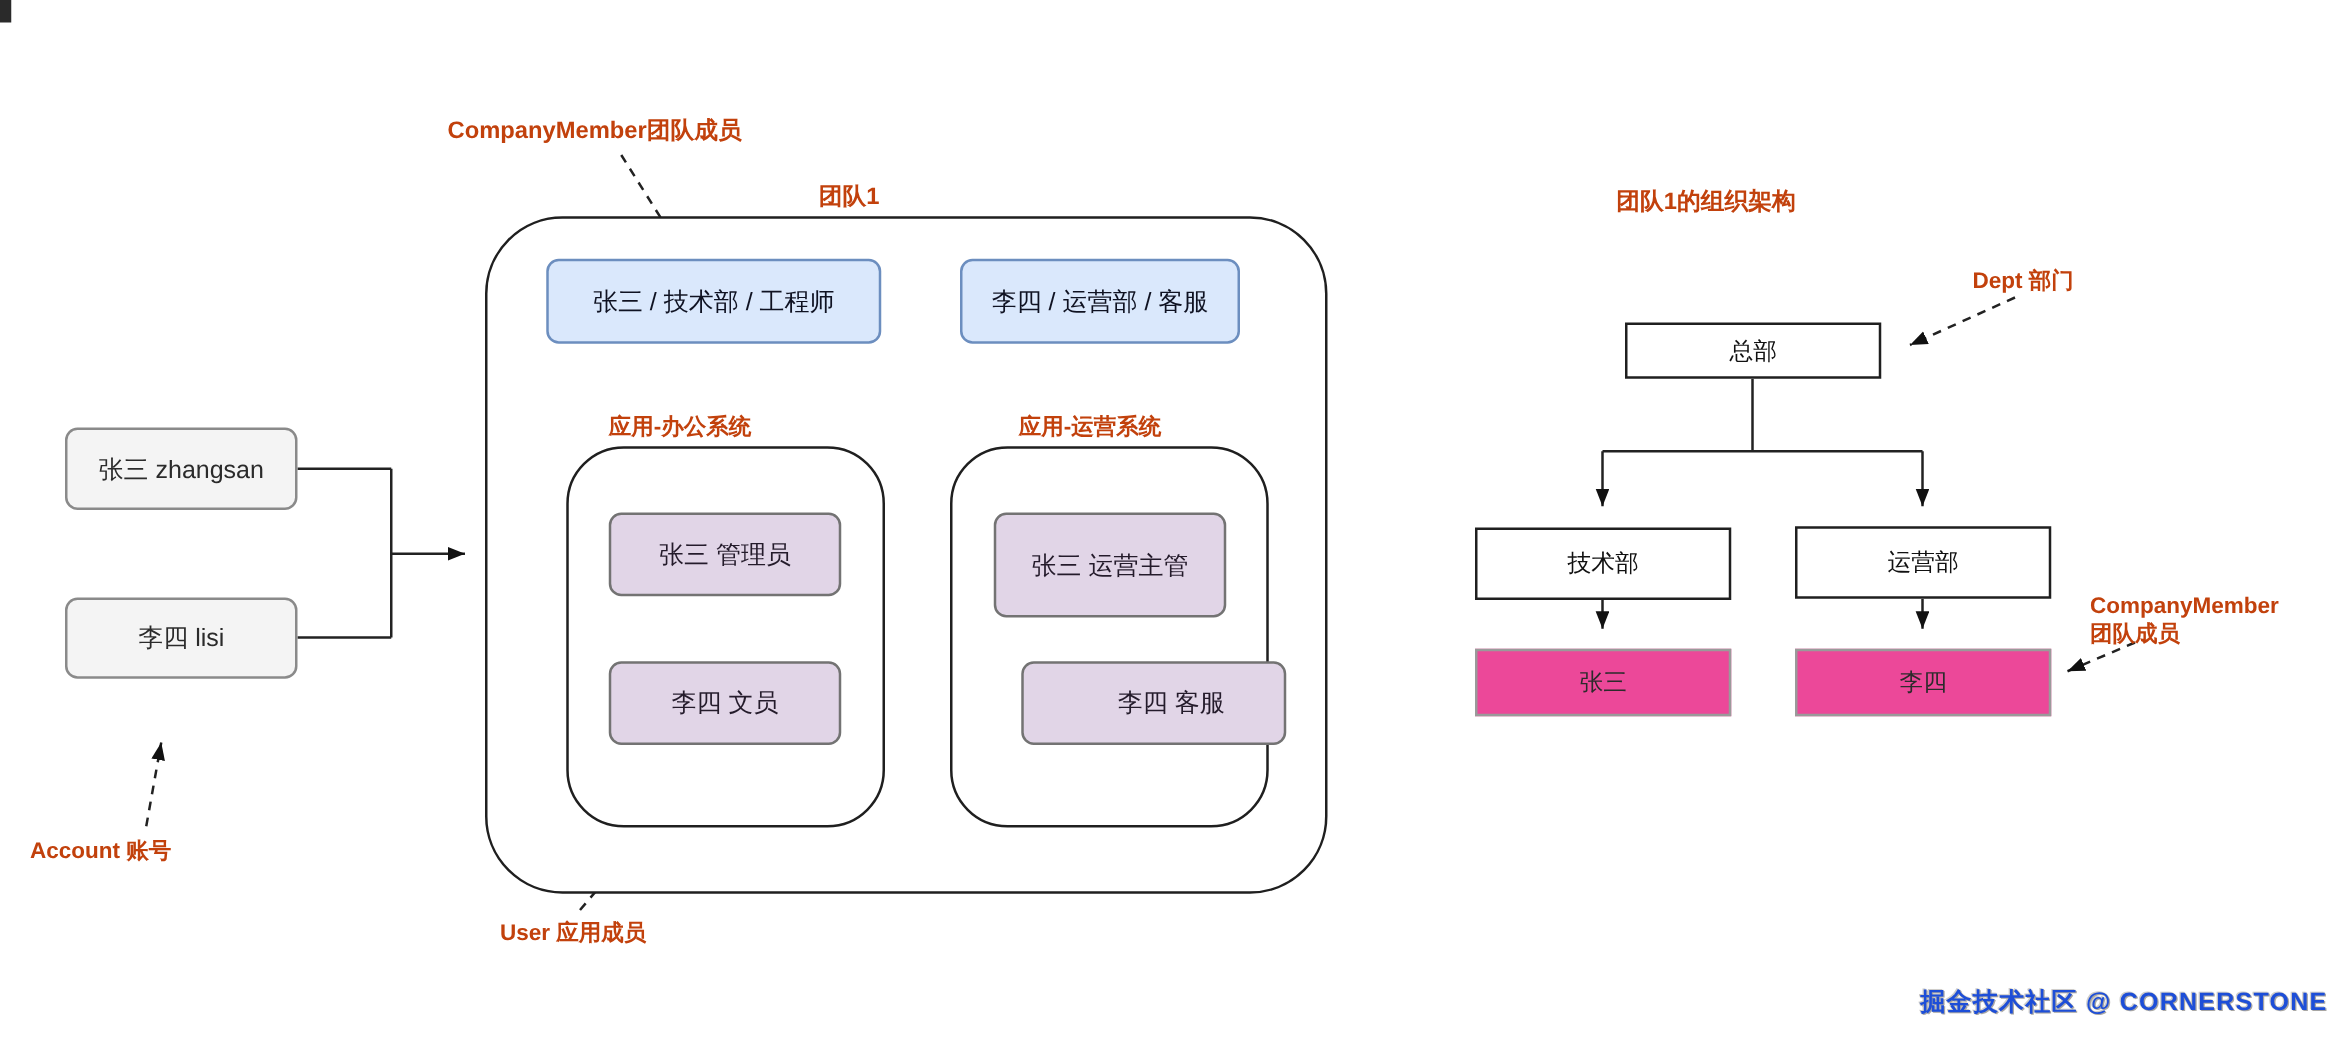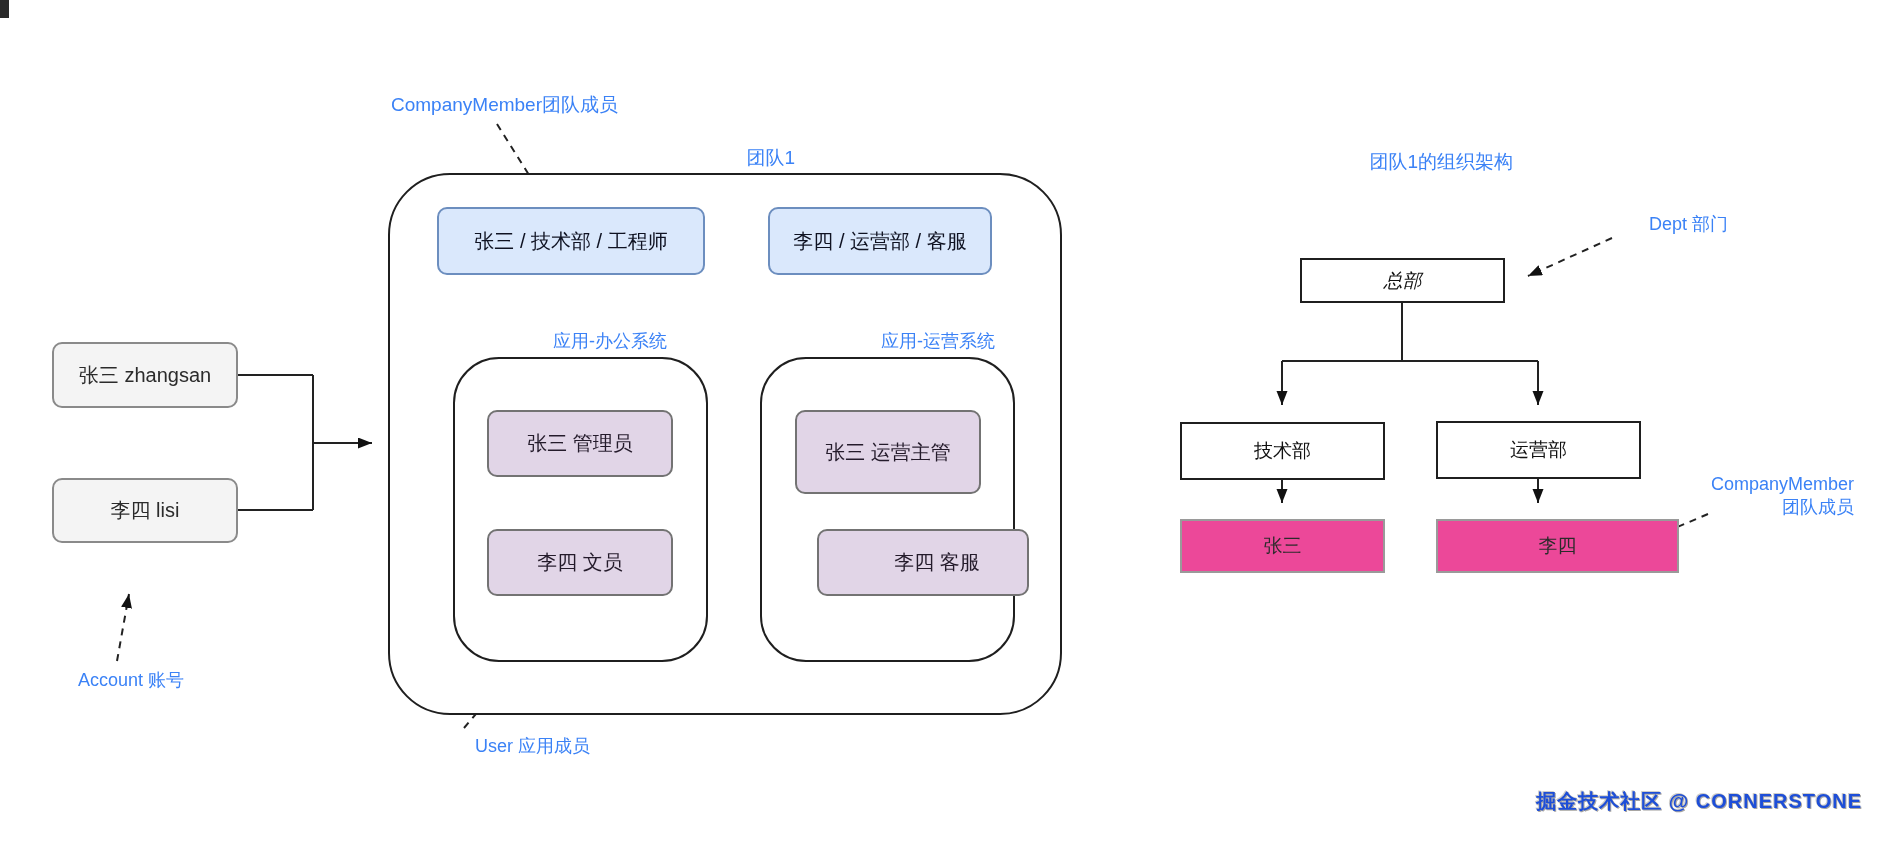--- a/index.html
+++ b/index.html
@@ -1,20 +1,20 @@
 <!DOCTYPE html>
 <html><head>
 <meta charset="utf-8">
 <style>
   html,body{margin:0;padding:0;background:#fff;}
   #canvas{
     position:relative;width:1878px;height:845px;background:#ffffff;overflow:hidden;
     font-family:"Liberation Sans","DejaVu Sans",sans-serif;color:#1a1a1a;
   }
-  .lbl{position:absolute;text-align:right;font-size:18px;font-weight:400;color:#3b82f6;line-height:1.2;}
+  .lbl{position:absolute;text-align:left;font-size:18px;font-weight:700;color:#c2410c;line-height:1.2;}
   .shape{
     position:absolute;display:flex;align-items:center;justify-content:center;
     box-sizing:border-box;font-weight:500;background:#fff;
   }
   .team-rect{
     border:2px solid #1f1f1f;border-radius:62px;background:#fff;
   }
   .app-rect{
     border:2px solid #1f1f1f;border-radius:46px;background:#fff;
   }
@@ -107,26 +107,26 @@
   <div class="shape chip-gray" style="left:52px;top:478px;width:186px;height:65px;">李四 lisi</div>
 
   <div class="lbl" style="left:24px;top:670px;width:160px;">Account 账号</div>
 
   <div class="lbl" style="left:400px;top:736px;width:190px;">User 应用成员</div>
 
   <div class="lbl" style="left:1293px;top:151px;width:220px;font-size:19px;">团队1的组织架构</div>
 
   <div class="lbl" style="left:1578px;top:214px;width:150px;">Dept 部门</div>
 
-  <div class="shape org-box" style="left:1300px;top:258px;width:205px;height:45px;font-style:italic;">总部</div>
+  <div class="shape org-box" style="left:1300px;top:258px;width:205px;height:45px;">总部</div>
 
   <div class="shape org-box" style="left:1180px;top:422px;width:205px;height:58px;">技术部</div>
   <div class="shape org-box" style="left:1436px;top:421px;width:205px;height:58px;">运营部</div>
 
   <div class="shape org-member" style="left:1180px;top:519px;width:205px;height:54px;">张三</div>
-  <div class="shape org-member" style="left:1436px;top:519px;width:243px;height:54px;">李四</div>
+  <div class="shape org-member" style="left:1436px;top:519px;width:205px;height:54px;">李四</div>
 
   <div class="lbl" style="left:1672px;top:474px;width:182px;">CompanyMember</div>
   <div class="lbl" style="left:1672px;top:497px;width:182px;">团队成员</div>
 
   <div class="watermark">掘金技术社区 @ CORNERSTONE</div>
 
 </div>
 
 </body></html>

